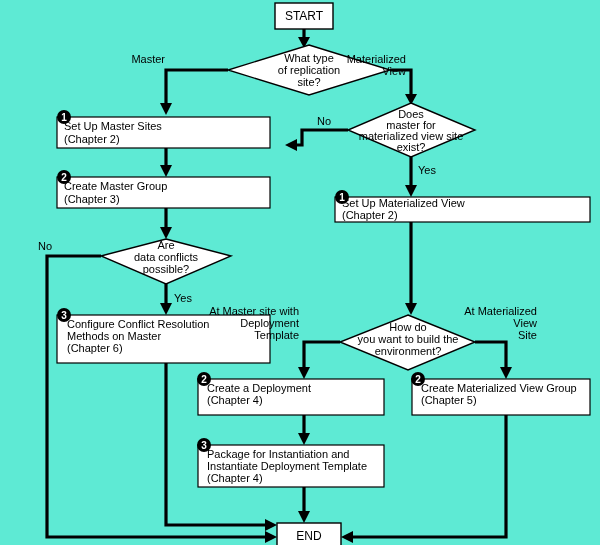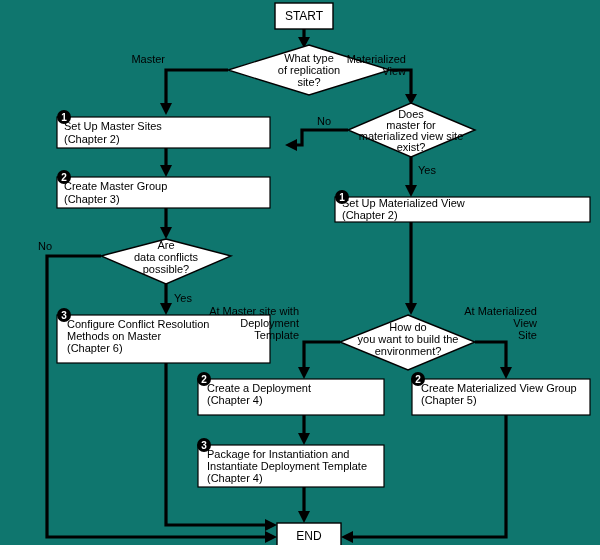--- a/index.html
+++ b/index.html
@@ -4,21 +4,21 @@
 <style>
   html, body {
     margin: 0;
     padding: 0;
     background: #ffffff;
   }
   #canvas-wrap {
     position: relative;
     width: 600px;
     height: 545px;
-    background: #0f766e;
+    background: #5eead4;
     font-family: "Liberation Sans", sans-serif;
     overflow: hidden;
   }
   svg#flow {
     display: block;
     width: 600px;
     height: 560px;
   }
   .node-box {
     fill: #ffffff;

